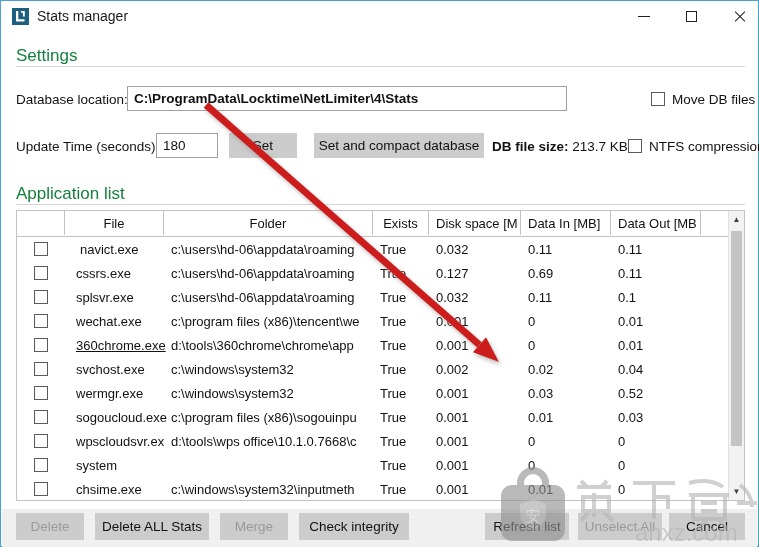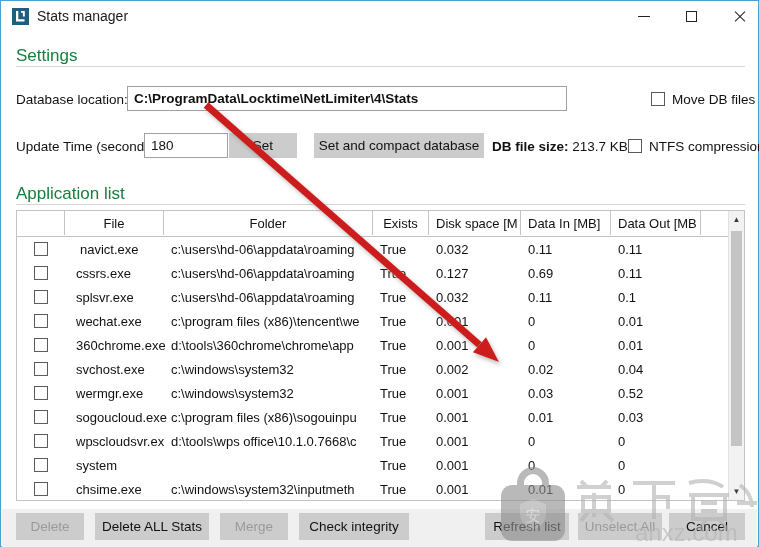--- a/index.html
+++ b/index.html
@@ -292,21 +292,21 @@
   <div class="textbox" style="left:126px; top:85px; width:440px; height:25px;font-weight:bold;">
     <span>C:\ProgramData\Locktime\NetLimiter\4\Stats</span>
   </div>
 
 
   <div class="cb" style="left:650px; top:91px;"></div>
   <div class="inline-text" style="left:671px; top:91px;">Move DB files</div>
 
   <div class="field-label" style="left:15px; top:138px;">Update Time (seconds):</div>
 
-  <div class="textbox" style="left:143px; top:132px; width:84px; height:25px;">
+  <div class="textbox" style="left:155px; top:132px; width:62px; height:25px;">
     <span>180</span>
   </div>
 
   <div class="btn" style="left:228px; top:132px; width:68px; height:25px;">Set</div>
 
   <div class="btn" style="left:313px; top:132px; width:170px; height:25px;">Set and compact database</div>
 
   <div class="inline-text" style="left:491px; top:138px;">
     <b>DB file size:</b><span>&nbsp;</span><span>213.7 KB</span>
   </div>
@@ -370,21 +370,21 @@
           <div class="cell" style="left: 147px; width: 209px; padding-left: 7px;">c:\program files (x86)\tencent\we</div>
           <div class="cell" style="left: 356px; width: 56px; padding-left: 7px;">True</div>
           <div class="cell" style="left: 412px; width: 92px; padding-left: 7px;">0.001</div>
           <div class="cell" style="left: 504px; width: 90px; padding-left: 7px;">0</div>
           <div class="cell" style="left: 594px; width: 90px; padding-left: 7px;">0.01</div>
         </div>
         <div class="row">
           <div class="cell c-check" style="left: 0px; width: 48px;">
             <div class="rowcb"></div>
           </div>
-          <div class="cell" style="left: 48px; width: 99px; padding-left: 11px;">360chrome.exe</div>
+          <div class="cell" style="left: 48px; width: 99px; padding-left: 11px; text-decoration: underline;">360chrome.exe</div>
           <div class="cell" style="left: 147px; width: 209px; padding-left: 7px;">d:\tools\360chrome\chrome\app</div>
           <div class="cell" style="left: 356px; width: 56px; padding-left: 7px;">True</div>
           <div class="cell" style="left: 412px; width: 92px; padding-left: 7px;">0.001</div>
           <div class="cell" style="left: 504px; width: 90px; padding-left: 7px;">0</div>
           <div class="cell" style="left: 594px; width: 90px; padding-left: 7px;">0.01</div>
         </div>
         <div class="row">
           <div class="cell c-check" style="left: 0px; width: 48px;">
             <div class="rowcb"></div>
           </div>

